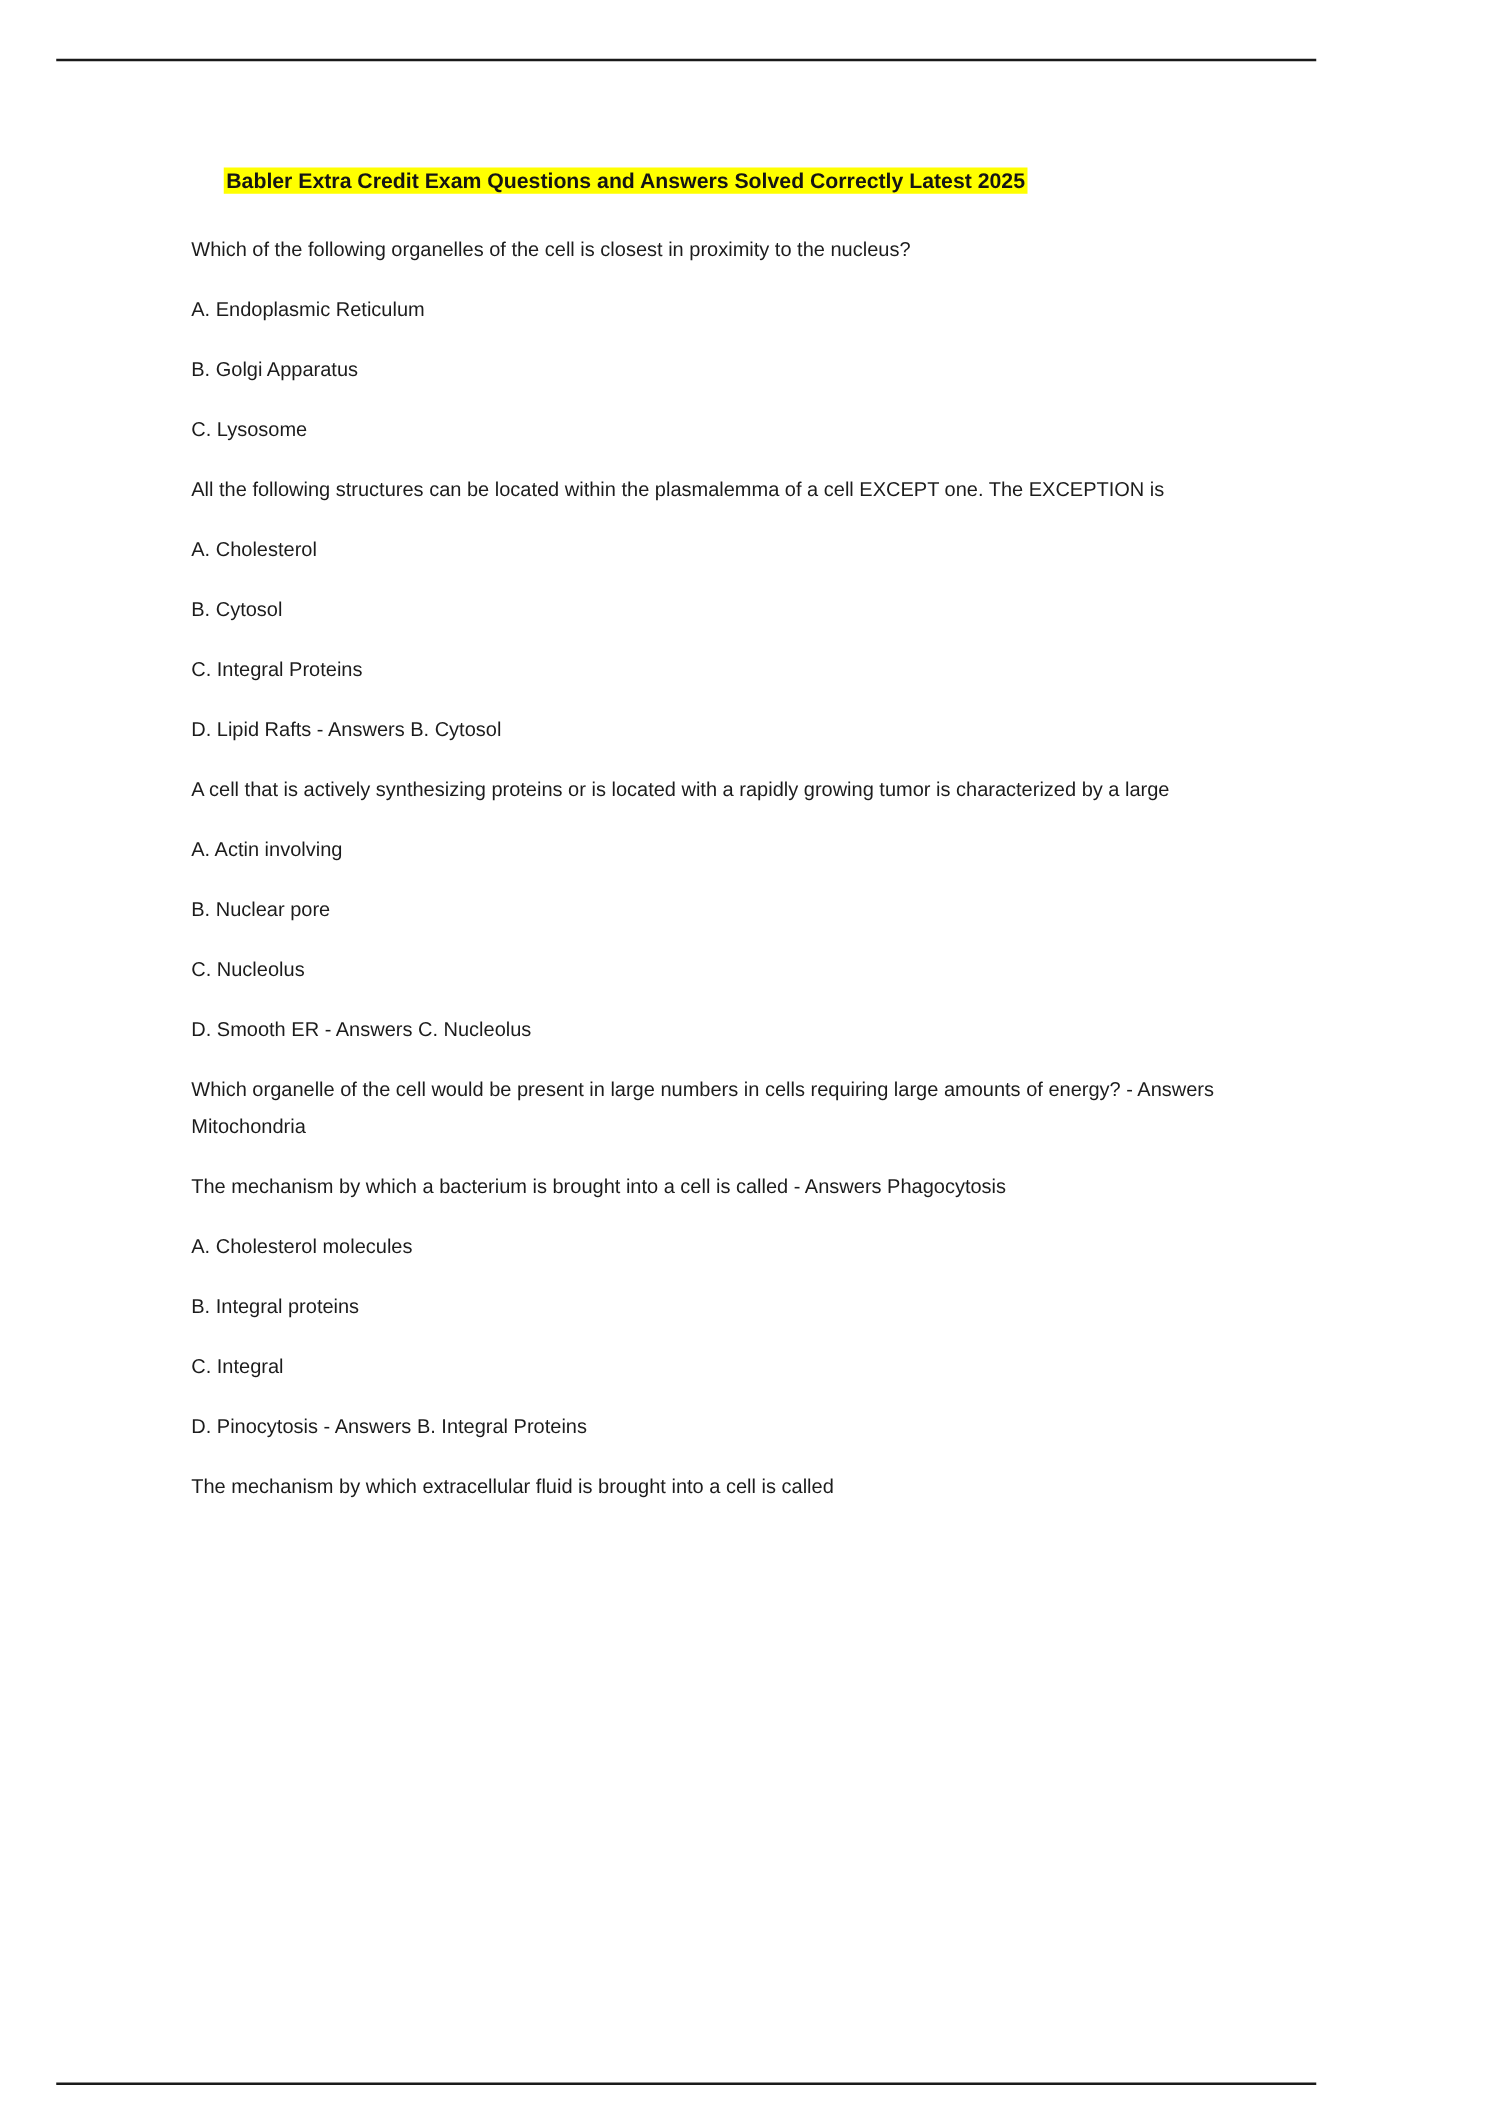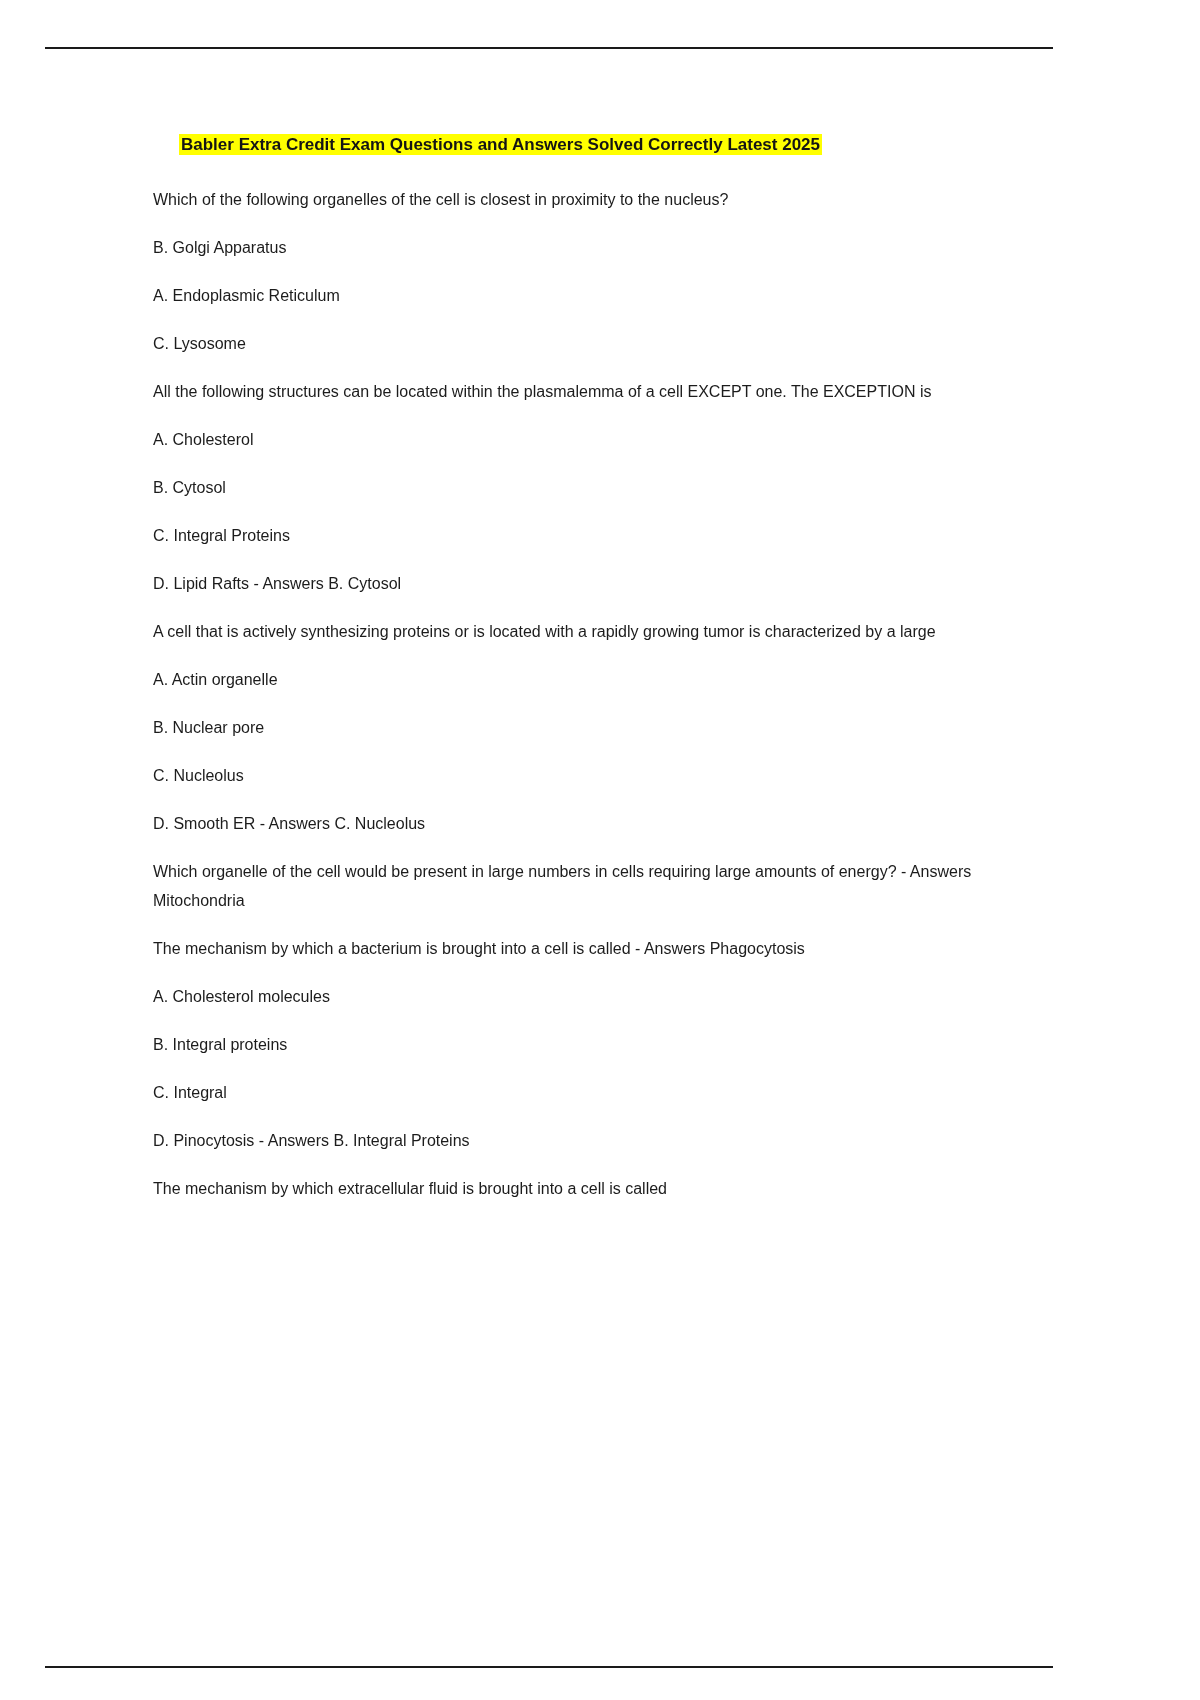--- a/index.html
+++ b/index.html
@@ -58,30 +58,30 @@
 
   <div class="rule rule-top"></div>
 
   <div class="content">
 
     <div class="title-wrap">
       <span class="title-highlight">Babler Extra Credit Exam Questions and Answers Solved Correctly Latest 2025</span>
     </div>
 
     <p class="para">Which of the following organelles of the cell is closest in proximity to the nucleus?</p>
+    <p class="para">A. Endoplasmic Reticulum</p>
     <p class="para">B. Golgi Apparatus</p>
-    <p class="para">A. Endoplasmic Reticulum</p>
     <p class="para">C. Lysosome</p>
     <p class="para">All the following structures can be located within the plasmalemma of a cell EXCEPT one. The EXCEPTION is</p>
     <p class="para">A. Cholesterol</p>
     <p class="para">B. Cytosol</p>
     <p class="para">C. Integral Proteins</p>
     <p class="para">D. Lipid Rafts - Answers B. Cytosol</p>
     <p class="para">A cell that is actively synthesizing proteins or is located with a rapidly growing tumor is characterized by a large</p>
-    <p class="para">A. Actin organelle</p>
+    <p class="para">A. Actin involving</p>
     <p class="para">B. Nuclear pore</p>
     <p class="para">C. Nucleolus</p>
     <p class="para">D. Smooth ER - Answers C. Nucleolus</p>
     <p class="para">Which organelle of the cell would be present in large numbers in cells requiring large amounts of energy? - Answers Mitochondria</p>
     <p class="para">The mechanism by which a bacterium is brought into a cell is called - Answers Phagocytosis</p>
     <p class="para">A. Cholesterol molecules</p>
     <p class="para">B. Integral proteins</p>
     <p class="para">C. Integral</p>
     <p class="para">D. Pinocytosis - Answers B. Integral Proteins</p>
     <p class="para">The mechanism by which extracellular fluid is brought into a cell is called</p>

